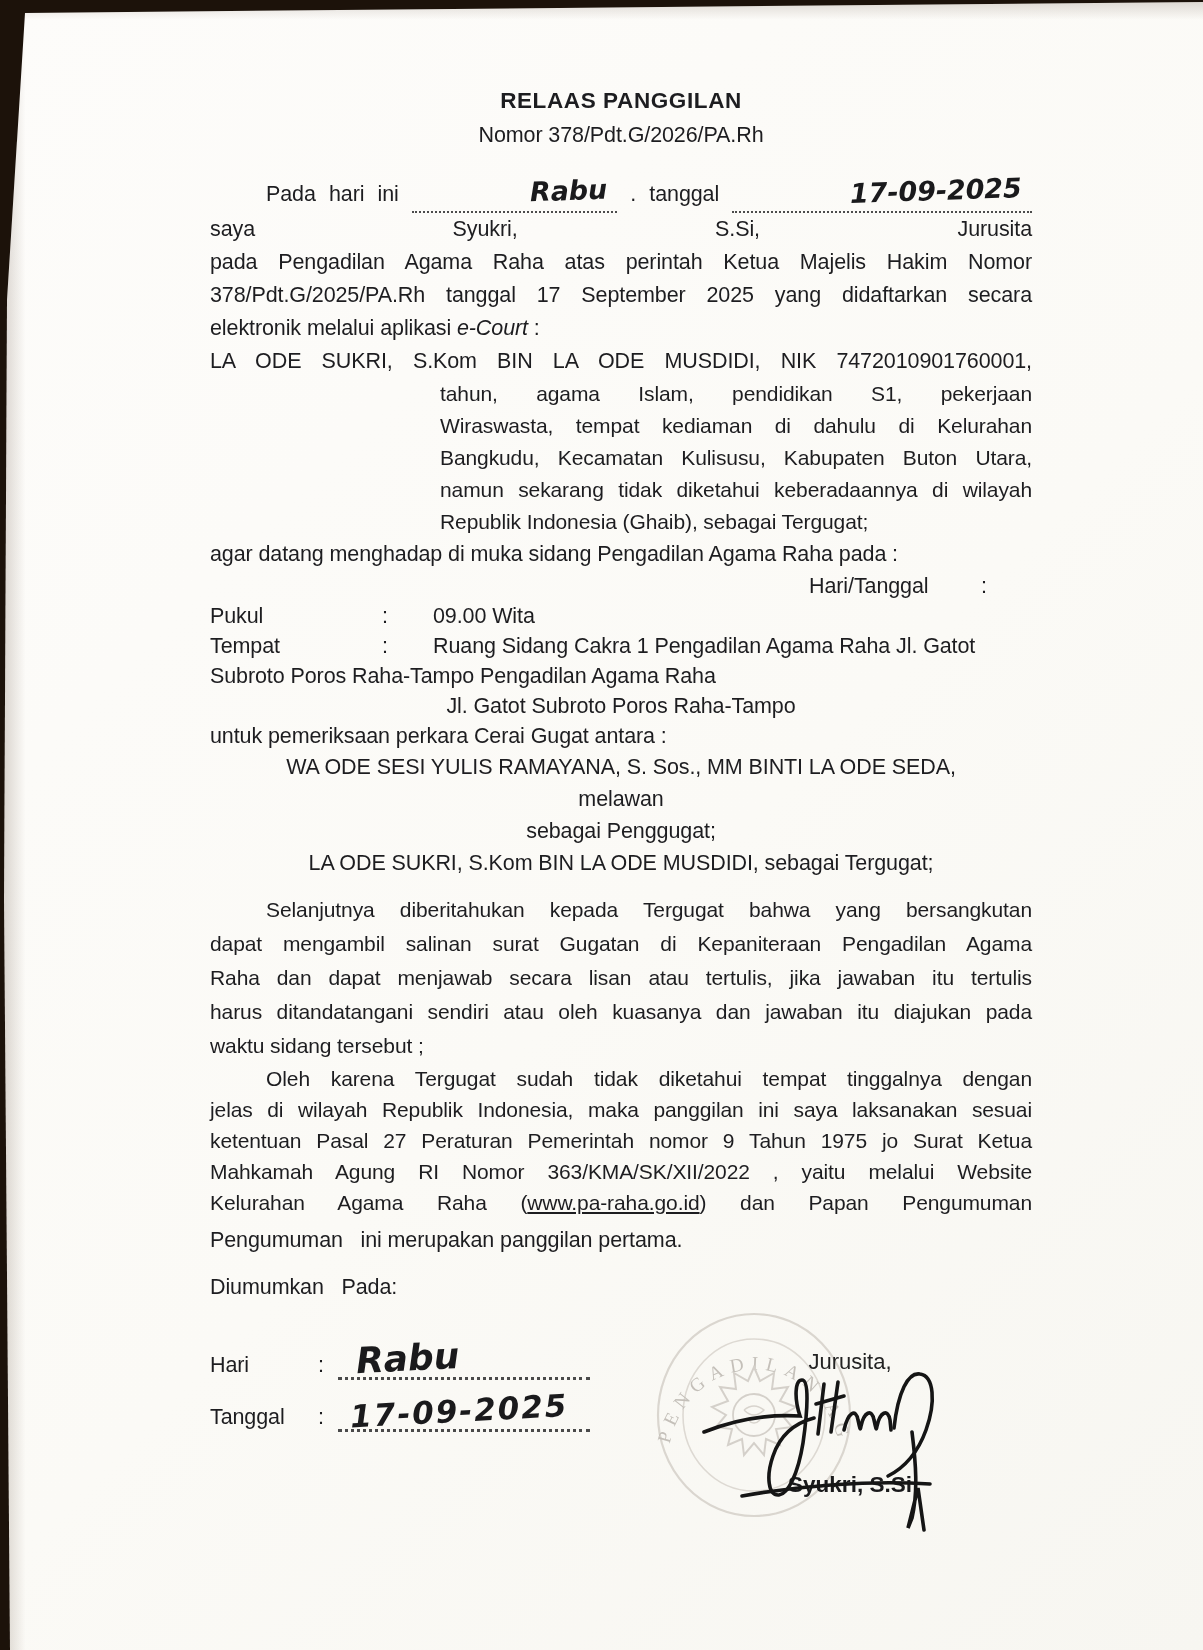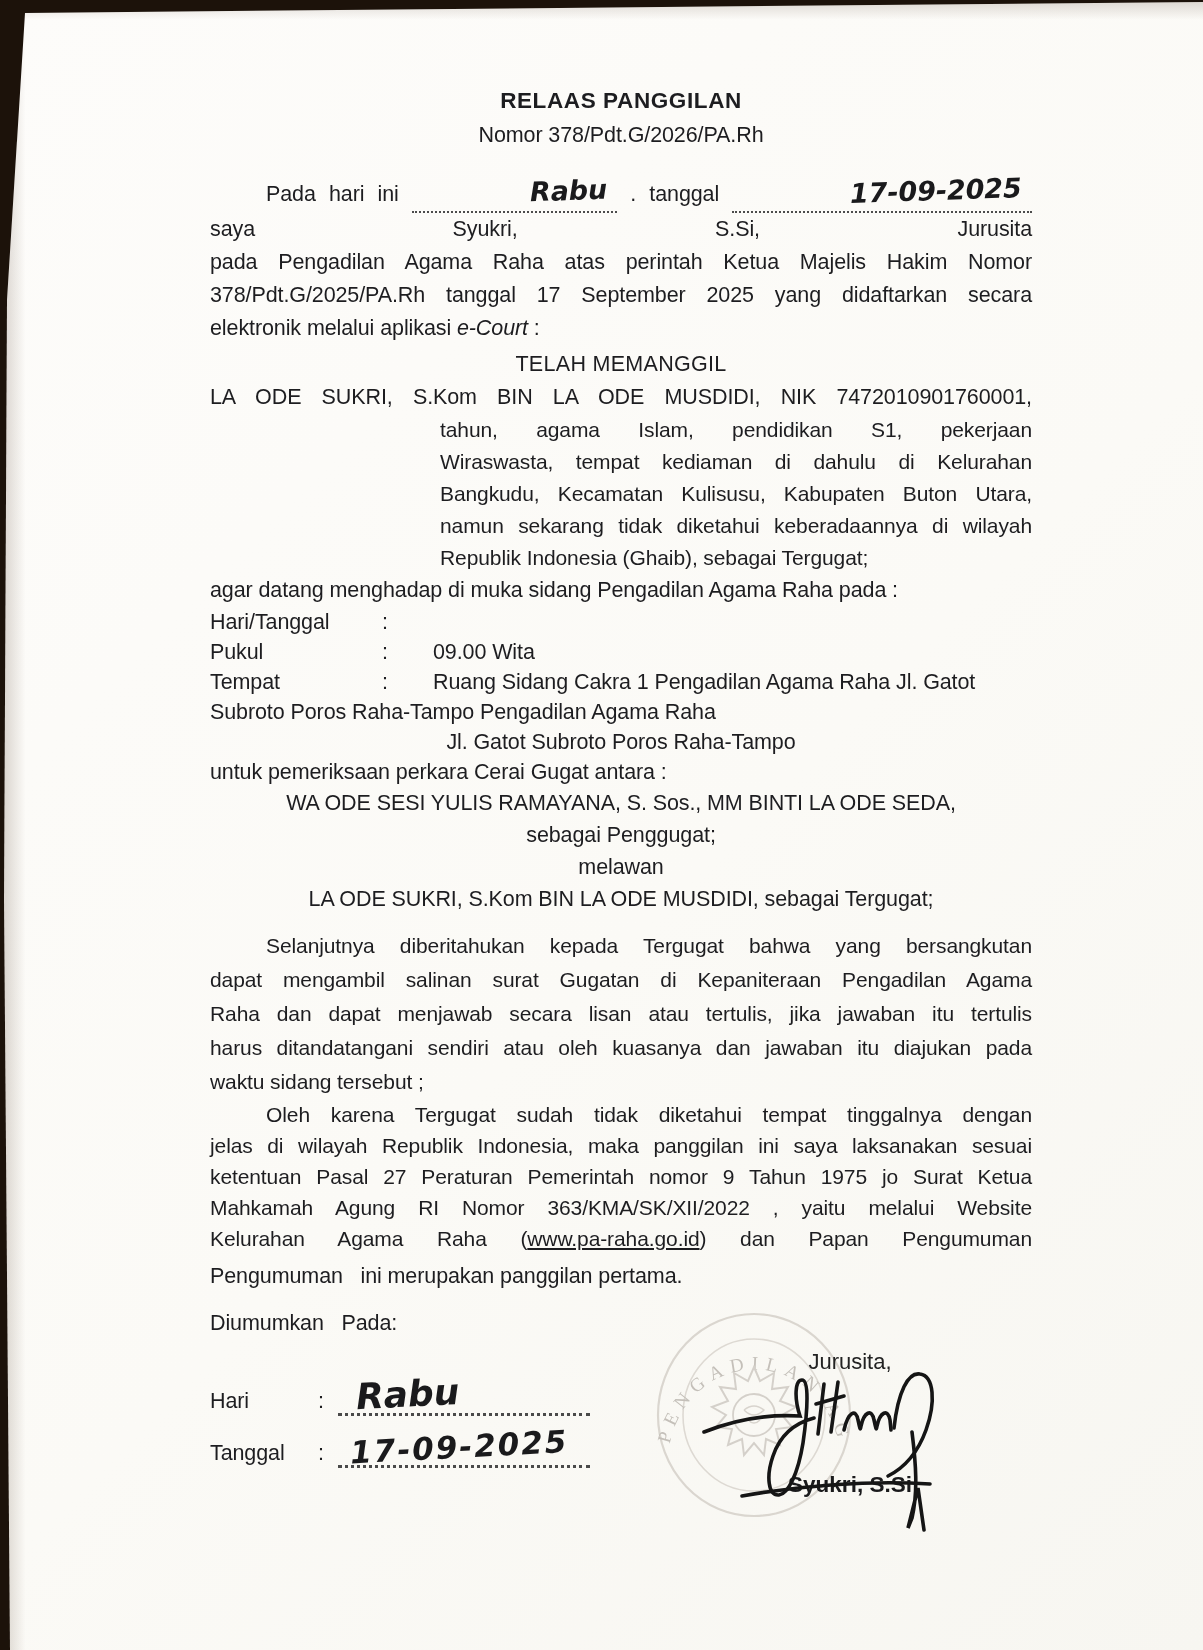--- a/index.html
+++ b/index.html
@@ -31,21 +31,21 @@
   .center{text-align:center;}
   .jl{text-align:justify;text-align-last:justify;}
   .keepws{white-space:pre-wrap;}
   .title{margin-top:84px;text-align:center;font-weight:bold;font-size:22.5px;letter-spacing:.6px;}
   .nomor{text-align:center;font-size:21.5px;margin-top:2px;}
   .opening{margin-top:26px;}
   .indent1{text-indent:56px;}
   .heading{margin-top:3px;text-align:center;letter-spacing:.3px;}
   .details{margin-left:230px;width:592px;font-size:21px;line-height:32px;}
   .rows{line-height:30px;}
-  .row{display:flex;height:30px;}
+  .row{display:flex;height:30px;justify-content:flex-end;}
   .row .lbl{width:172px;flex:none;}
   .row .col{width:51px;flex:none;}
   .row .val{flex:1;white-space:nowrap;}
   .parties{line-height:32px;}
   .para5{margin-top:14px;font-size:21px;line-height:34px;}
   .para6{font-size:21px;line-height:31px;}
   .linku{text-decoration:underline;}
   .firstcall{margin-top:6px;}
   .announced{margin-top:14px;}
   .hand{
@@ -101,21 +101,20 @@
         <span class="dotted-top"><span class="hand hand-top">Rabu</span></span>
         <span>. tanggal</span>
         <span class="dotted-top"><span class="hand hand-top">17-09-2025</span></span>
         <span>saya Syukri, S.Si, Jurusita</span>
       </div>
       <div class="jl">pada Pengadilan Agama Raha atas perintah Ketua Majelis Hakim Nomor</div>
       <div class="jl">378/Pdt.G/2025/PA.Rh tanggal 17 September 2025 yang didaftarkan secara</div>
       <div><span>elektronik melalui aplikasi </span><span class="italic">e-Court</span><span> :</span></div>
     </div>
 
-    <div class="heading">TELAH MEMANGGIL</div>
 
     <div>
       <div class="jl">
         <span class="bold">LA ODE SUKRI, S.Kom BIN LA ODE MUSDIDI</span><span>, NIK 7472010901760001,</span>
       </div>
       <div class="details">
         <div class="jl">tahun, agama Islam, pendidikan S1, pekerjaan</div>
         <div class="jl">Wiraswasta, tempat kediaman di dahulu di Kelurahan</div>
         <div class="jl">Bangkudu, Kecamatan Kulisusu, Kabupaten Buton Utara,</div>
         <div class="jl">namun sekarang tidak diketahui keberadaannya di wilayah</div>
@@ -140,22 +139,22 @@
           <span class="col">:</span>
           <span class="val">Ruang Sidang Cakra 1 Pengadilan Agama Raha Jl. Gatot</span>
       </div>
       <div>Subroto Poros Raha-Tampo Pengadilan Agama Raha</div>
       <div class="center">Jl. Gatot Subroto Poros Raha-Tampo</div>
       <div>untuk pemeriksaan perkara Cerai Gugat antara :</div>
     </div>
 
     <div class="parties">
       <div class="center"><span class="bold">WA ODE SESI YULIS RAMAYANA, S. Sos., MM BINTI LA ODE SEDA</span><span class="bold">,</span></div>
+      <div class="center">melawan</div>
       <div class="center"><span>sebagai </span><span class="bold">Penggugat</span><span>;</span></div>
-      <div class="center">melawan</div>
       <div class="center"><span class="bold">LA ODE SUKRI, S.Kom BIN LA ODE MUSDIDI</span><span>, sebagai </span><span class="bold">Tergugat</span><span>;</span></div>
     </div>
 
     <div class="para5">
       <div class="jl indent1">Selanjutnya diberitahukan kepada  Tergugat bahwa yang bersangkutan</div>
       <div class="jl">dapat mengambil salinan surat Gugatan di Kepaniteraan Pengadilan Agama</div>
       <div class="jl">Raha  dan dapat menjawab secara lisan atau tertulis, jika jawaban itu tertulis</div>
       <div class="jl">harus ditandatangani sendiri atau oleh kuasanya dan jawaban itu diajukan pada</div>
       <div>waktu sidang tersebut ;</div>
     </div>

